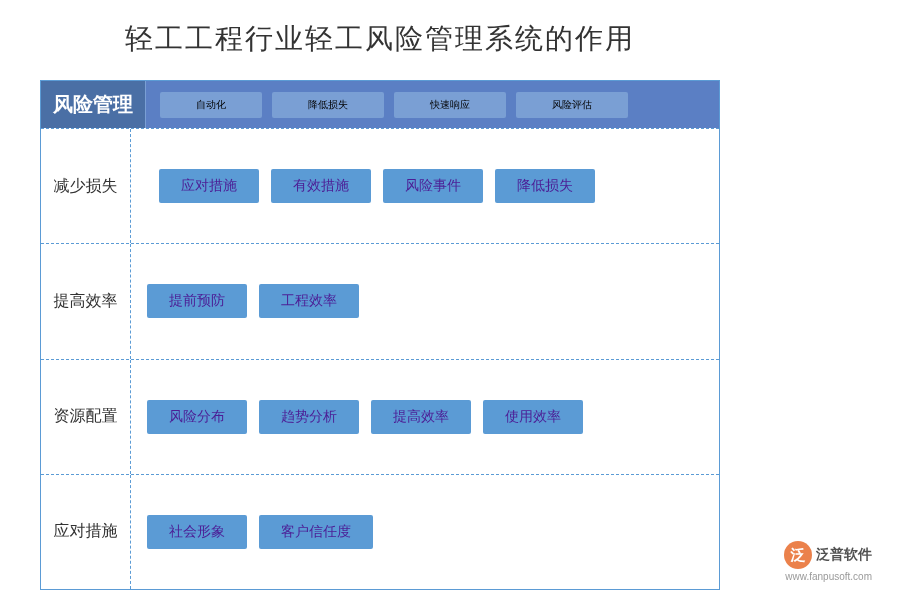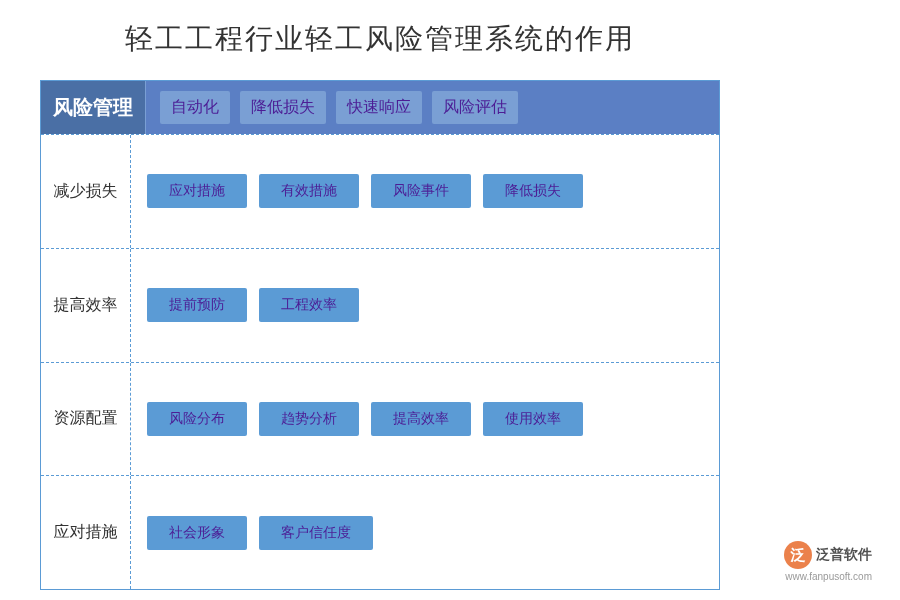--- a/index.html
+++ b/index.html
@@ -45,23 +45,23 @@
     .header-row .tag-area {
       display: flex;
       flex-direction: row;
       align-items: center;
       gap: 10px;
       padding: 10px 14px;
       flex: 1;
     }
     .header-tag {
       background: #7a9fd4;
-      color: #4c1d95;
-      font-size: 16px;
-      padding: 6px 11px;
+      color: #000000;
+      font-size: 10px;
+      padding: 6px 36px;
       border-radius: 2px;
       white-space: nowrap;
     }
     .data-row {
       display: flex;
       border-top: 1.5px dashed #5b9bd5;
       min-height: 88px;
     }
     .data-row .row-label {
       min-width: 90px;
@@ -141,21 +141,21 @@
       <div class="row-label">风险管理</div>
       <div class="tag-area" id="header-tags">
           <div class="header-tag">自动化</div>
           <div class="header-tag">降低损失</div>
           <div class="header-tag">快速响应</div>
           <div class="header-tag">风险评估</div>
         </div>
     </div>
 
     <div id="data-rows" style="display:flex; flex-direction:column; flex:1;">
-        <div class="data-row" style="flex: 1 1 0%;">
+        <div class="data-row" style="flex: 1 1 0%; gap: 12px;">
           <div class="row-label">减少损失</div>
           <div class="tag-area">
             <div class="data-tag">应对措施</div>
             <div class="data-tag">有效措施</div>
             <div class="data-tag">风险事件</div>
             <div class="data-tag">降低损失</div>
           </div>
         </div>
         <div class="data-row" style="flex: 1 1 0%;">
           <div class="row-label">提高效率</div>

